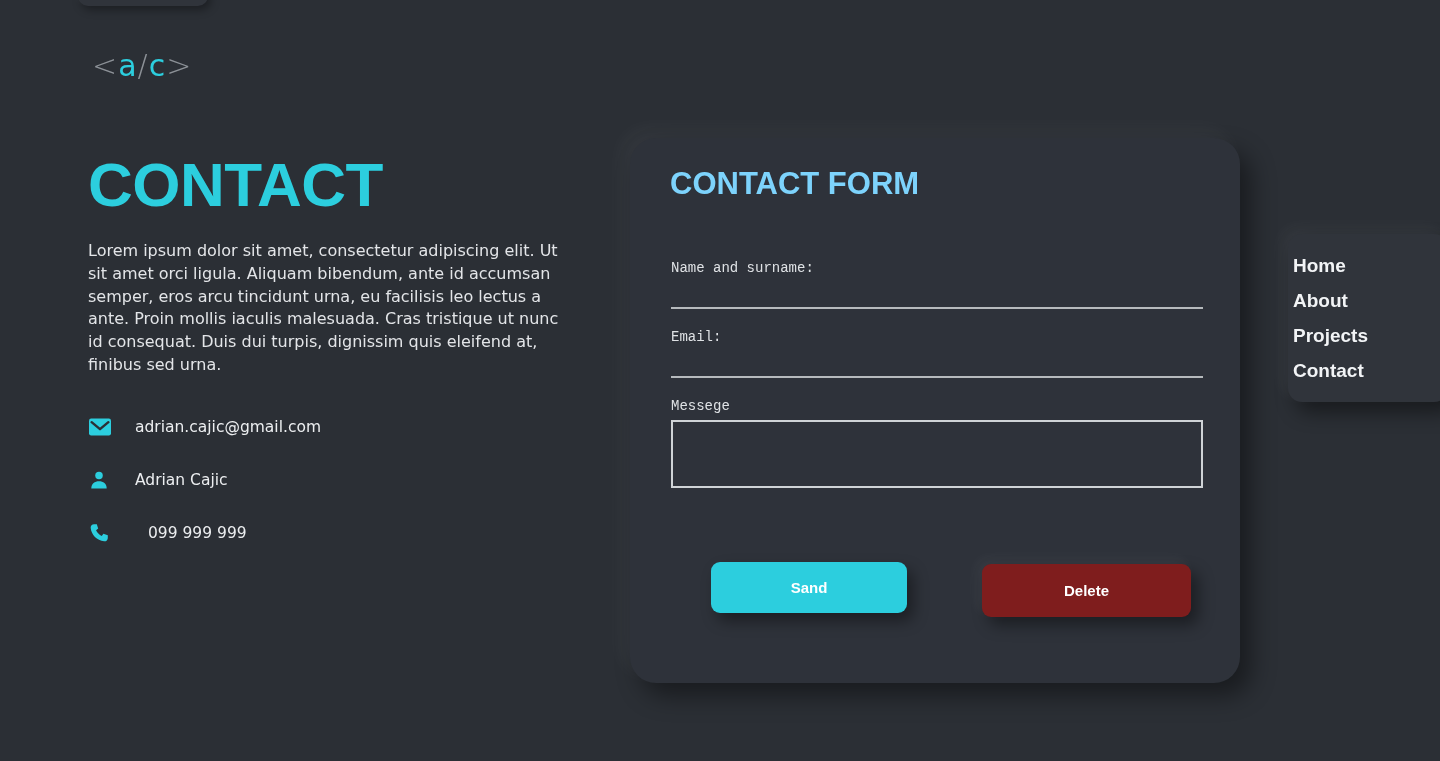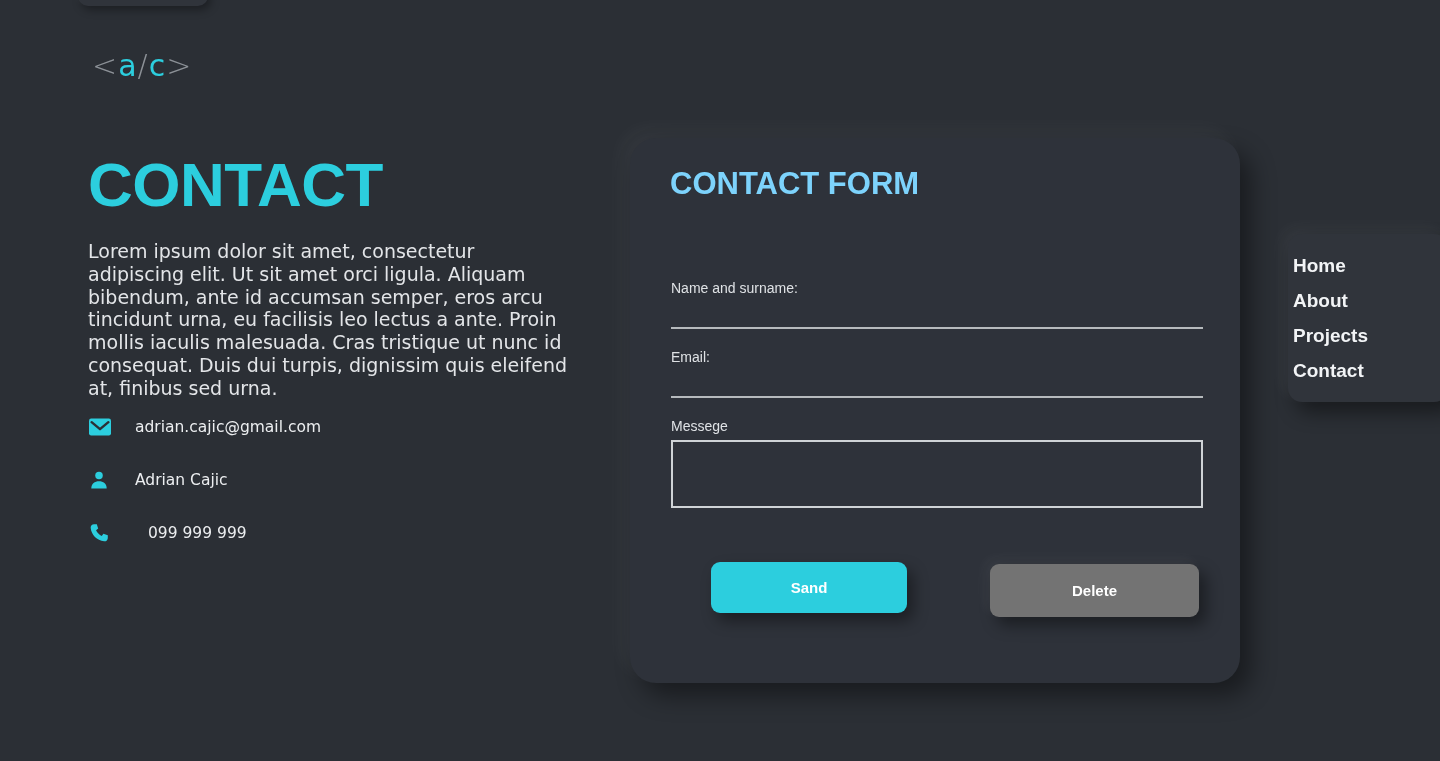--- a/index.html
+++ b/index.html
@@ -56,21 +56,21 @@
     font-size: 62px;
     font-weight: bold;
     color: #2ccede;
     letter-spacing: -0.5px;
     line-height: 74px;
   }
   .intro-text {
     margin-top: 18px;
     width: 486px;
     font-family: "DejaVu Sans", sans-serif;
-    font-size: 19px;
+    font-size: 16px;
     line-height: 22.8px;
     color: #e3e5e8;
   }
 
   .contact-list {
     position: absolute;
     left: 88px;
     top: 405px;
     width: 420px;
   }
@@ -124,26 +124,25 @@
   .field {
     position: absolute;
     left: 41px;
     width: 532px;
   }
   .field-name  { top: 122px; }
   .field-email { top: 191px; }
   .field-msg   { top: 260px; }
 
   .field-label {
-    font-family: Liberation Sans, sans-serif;
+    font-family: Liberation Mono, monospace;
     font-size: 14px;
     color: #dfe2e5;
     margin-bottom: 6px;
     display: block;
-    margin-top: 20px;
   }
   .line-input {
     display: block;
     width: 532px;
     height: 27px;
     background: transparent;
     border: none;
     border-bottom: 2px solid #b6babd;
     outline: none;
     color: #eceef0;
@@ -179,25 +178,25 @@
     top: 424px;
     width: 196px;
     height: 51px;
     background: #2ccede;
     color: #ffffff;
     border-radius: 9px;
     box-shadow: 6px 8px 15px rgba(0,0,0,0.40);
     margin-left: 40px;
   }
   .btn-delete {
-    left: 360px;
+    left: 352px;
     top: 426px;
     width: 209px;
     height: 53px;
-    background: #737373;
+    background: #7f1d1d;
     color: #ffffff;
     border-radius: 9px;
     box-shadow:
        7px 8px 16px rgba(0,0,0,0.42),
       -5px -5px 13px rgba(255,255,255,0.05);
   }
 
   
   .nav-panel {
     position: absolute;

